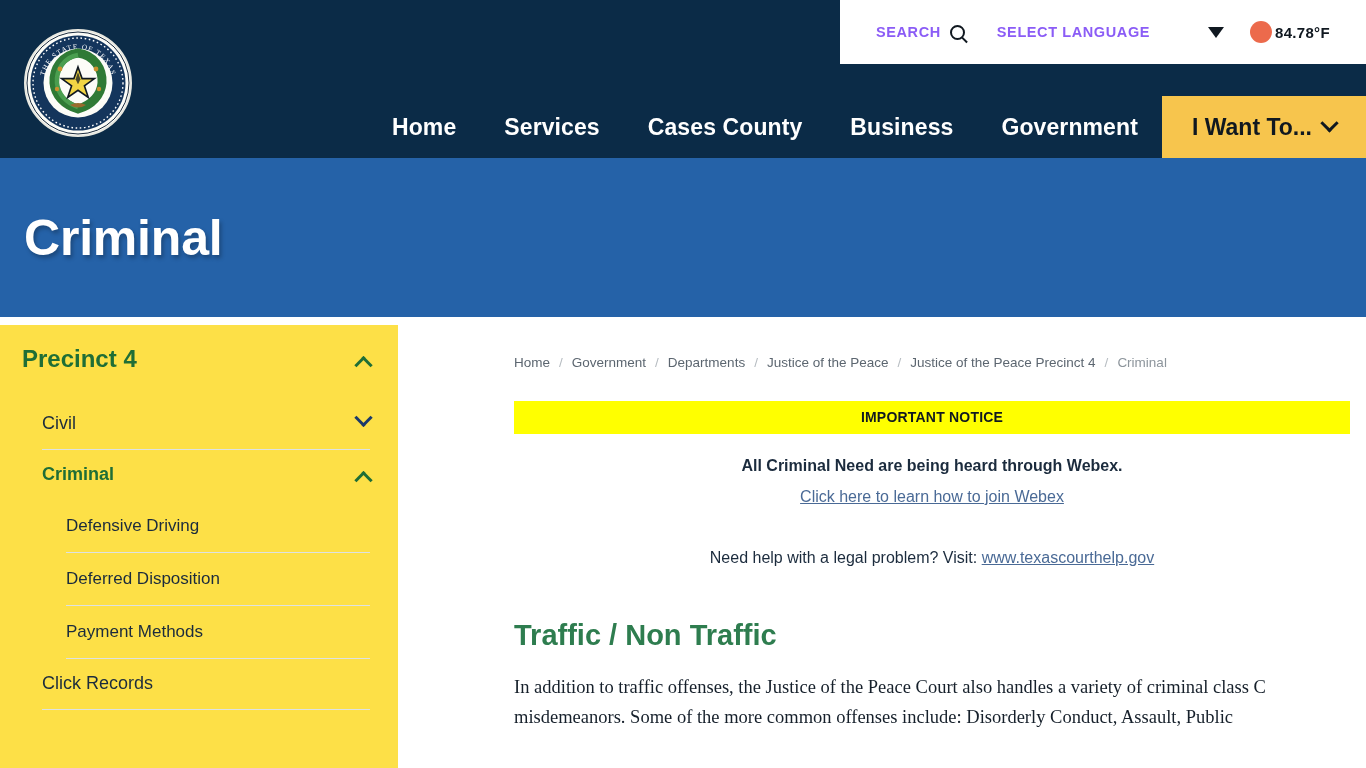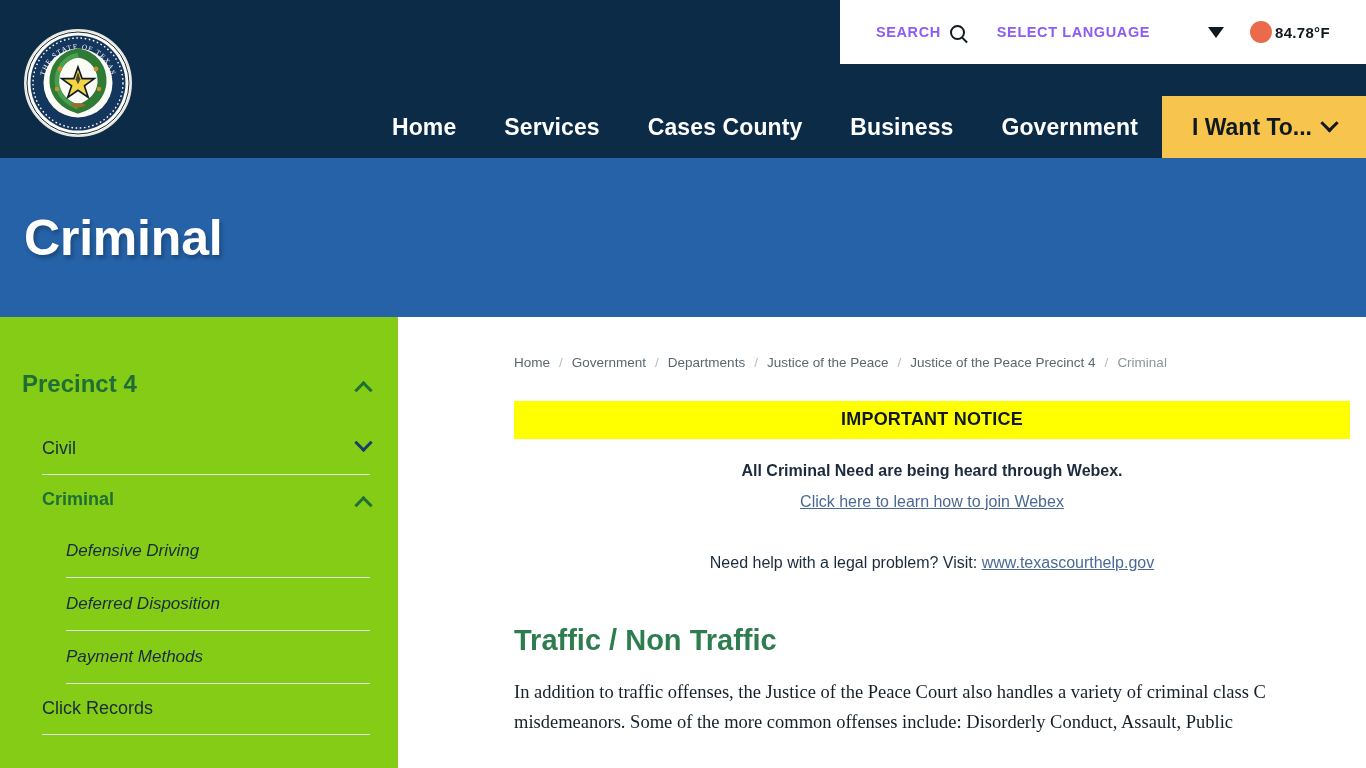--- a/index.html
+++ b/index.html
@@ -151,23 +151,24 @@
   
   .layout {
     display: flex;
     height: 451px;
   }
 
   
   .sidebar {
     width: 398px;
     flex: 0 0 398px;
-    background: #84cc16;
-    padding: 53px 0 0 0;
+    background: #fde047;
+    padding: 20px 0 0 0;
     overflow: hidden;
+    margin-top: 8px;
   }
   .side-head {
     display: flex;
     align-items: center;
     justify-content: space-between;
     padding: 0 28px 0 22px;
     margin-bottom: 26px;
     cursor: pointer;
   }
   .side-head-label {
@@ -197,21 +198,20 @@
   .sub-row {
     display: flex;
     align-items: center;
     padding: 16px 0 16px 0;
     border-bottom: 1px solid #dde2e3;
     cursor: pointer;
   }
   .sub-label {
     font-size: 17px;
     color: #1b2b3d;
-    font-style: italic;
   }
   .chev {
     width: 13px; height: 13px;
     border-right: 3.4px solid #1f6e36;
     border-bottom: 3.4px solid #1f6e36;
   }
   .chev.up   { transform: rotate(-135deg) translate(-4px,-4px); }
   .chev.down { transform: rotate(45deg) translate(-4px,-4px); border-color: #1b3a6b; }
 
   
@@ -230,21 +230,21 @@
     margin-bottom: 31px;
   }
   .crumb { cursor: pointer; white-space: nowrap; }
   .crumb.current { color: #8d959c; cursor: default; }
   .crumb-sep { margin: 0 9px; color: #b6bcc1; }
 
   .notice-bar {
     background: #ffff00;
     text-align: center;
     padding: 8px 0 9px 0;
-    font-size: 18px;
+    font-size: 14px;
     font-weight: bold;
     color: #101820;
     letter-spacing: 0.2px;
     width: 836px;
   }
   .notice-line {
     text-align: center;
     font-size: 16px;
     font-weight: bold;
     color: #1b2b3d;

